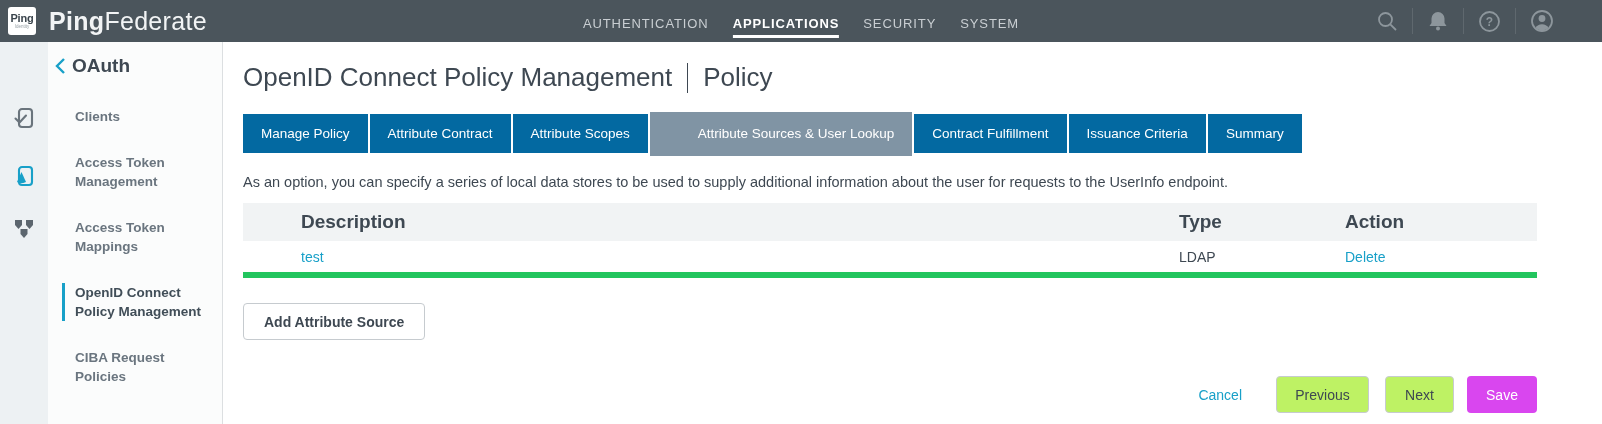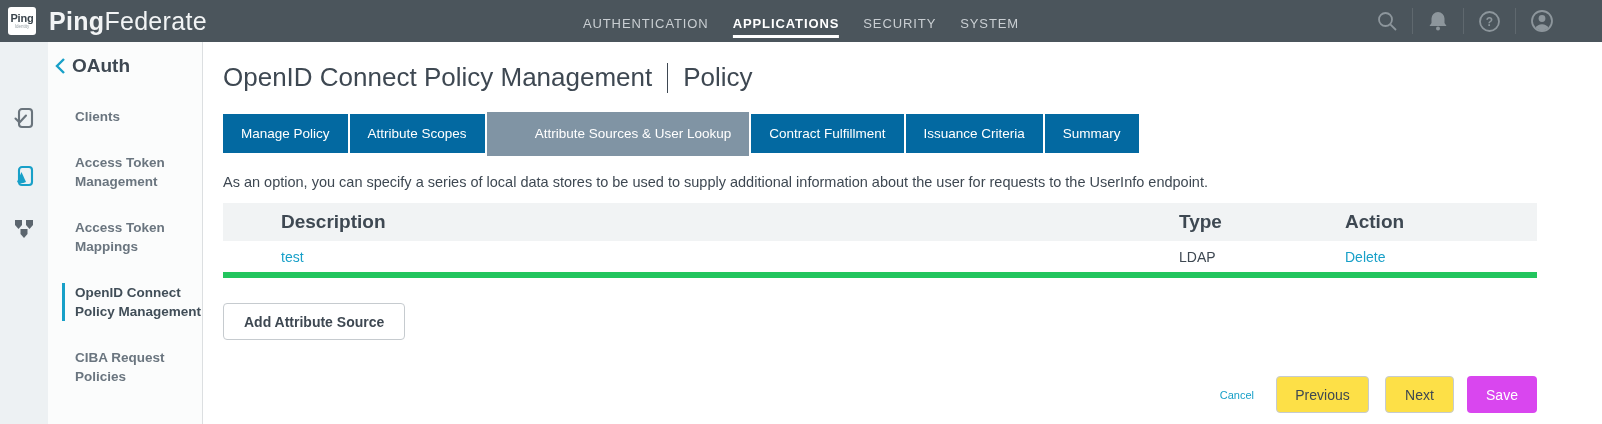--- a/index.html
+++ b/index.html
@@ -19,21 +19,21 @@
     display: flex; align-items: center; gap: 24px; }
   .top-nav-item { color: #c9ced2; font-size: 13px; letter-spacing: 0.9px; cursor: pointer;
     padding: 4px 0; border-bottom: 3px solid transparent; margin-bottom: -7px; }
   .top-nav-item.active { color: #ffffff; font-weight: bold; border-bottom-color: #ffffff; }
   .header-icons { margin-left: auto; margin-right: 34px; display: flex; align-items: center; }
   .hicon { background: none; border: none; padding: 0 14px; cursor: pointer; display: flex; align-items: center; }
   .hdivider { width: 1px; height: 26px; background: #5f686e; }
 
   
   .page { display: flex; height: 382px; }
-  .sidebar { width: 203px; border-right: 1px solid #dcdfe1; display: flex; background: #fbfcfc; flex-shrink: 0; }
+  .sidebar { width: 223px; border-right: 1px solid #dcdfe1; display: flex; background: #fbfcfc; flex-shrink: 0; }
   .rail { width: 48px; background: #edf1f3; position: relative; flex-shrink: 0; }
   .rail-icon { position: absolute; left: 12px; background: none; border: none; padding: 0; cursor: pointer; }
   .rail-icon.i1 { top: 64px; }
   .rail-icon.i2 { top: 122px; }
   .rail-icon.i3 { top: 174px; }
   .menu { flex: 1; padding-top: 13px; }
   .menu-header { display: flex; align-items: center; margin-left: 7px; cursor: pointer; margin-bottom: 30px; }
   .menu-header .chev { display: flex; margin-right: 6px; }
   .menu-title { font-size: 19px; font-weight: bold; color: #3e4852; }
   .menu-item { margin-left: 14px; padding-left: 10px; border-left: 3px solid transparent;
@@ -55,23 +55,23 @@
   .src-table th { text-align: left; font-size: 19px; font-weight: bold; color: #3e4852; height: 38px; padding: 0; }
   .src-table td { font-size: 14px; height: 34px; padding: 0; border-bottom: 6px solid #22c55e; }
   .src-table th.c1, .src-table td.c1 { padding-left: 58px; }
   .src-table .c2 { width: 166px; }
   .src-table .c3 { width: 192px; }
   .link { color: #18a0c8; text-decoration: none; cursor: pointer; }
   td.cell-type { color: #3e4852; }
   .add-btn { margin-top: 25px; height: 37px; padding: 0 20px; background: #fff; border: 1px solid #c6cbcf;
     border-radius: 4px; font-size: 14px; color: #3e4852; cursor: pointer; font-family: inherit; font-weight: bold; }
   .footer { display: flex; justify-content: flex-end; align-items: center; margin-top: 36px; }
-  .cancel-link { font-size: 11px; margin-right: 22px; }
+  .cancel-link { font-size: 14px; margin-right: 34px; }
   .btn { height: 37px; border-radius: 4px; font-size: 14px; font-family: inherit; cursor: pointer; }
-  .btn-secondary { background: #fde047; border: 1px solid #c6cbcf; color: #3e4852; }
+  .btn-secondary { background: #bef264; border: 1px solid #c6cbcf; color: #3e4852; }
   .btn-prev { width: 93px; margin-right: 16px; }
   .btn-next { width: 69px; margin-right: 13px; }
   .btn-save { width: 70px; background: #d946ef; border: none; color: #fff; }
 </style>
 </head>
 <body>
 
 <div class="header">
   <div class="logo-box">
     <span class="logo-main">Ping</span>
@@ -160,20 +160,21 @@
 
   <div class="main">
     <div class="page-title">
       <span>OpenID Connect Policy Management</span>
       <span class="title-sep"></span>
       <span>Policy</span>
     </div>
 
     <div class="tabs">
       <button class="tab">Manage Policy</button>
+      <button class="tab">Attribute Contract</button>
       <button class="tab">Attribute Scopes</button>
       <button class="tab active">Attribute Sources &amp; User Lookup</button>
       <button class="tab">Contract Fulfillment</button>
       <button class="tab">Issuance Criteria</button>
       <button class="tab">Summary</button>
     </div>
 
     <div class="desc">As an option, you can specify a series of local data stores to be used to supply additional information about the user for requests to the UserInfo endpoint.</div>
 
     <table class="src-table">

